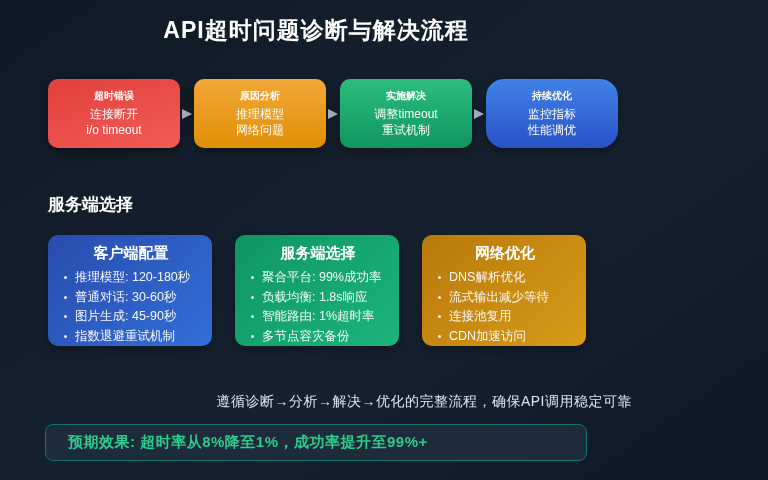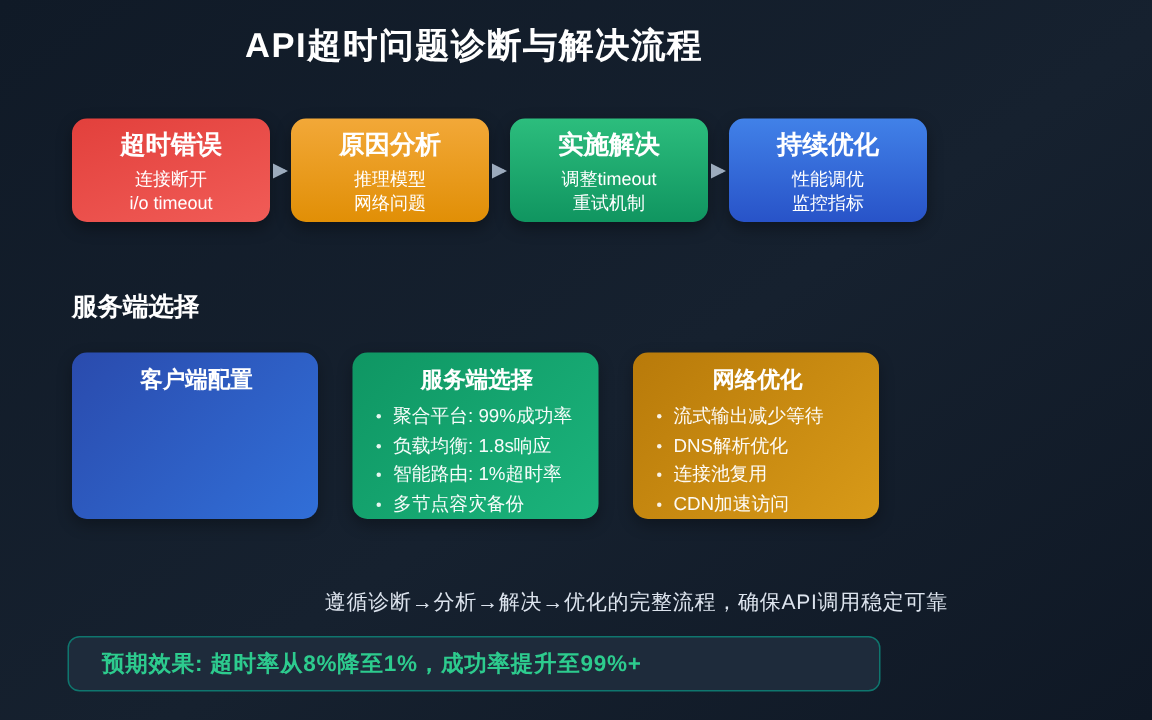--- a/index.html
+++ b/index.html
@@ -30,26 +30,26 @@
     width: 132px;
     height: 69px;
     border-radius: 10px;
     display: flex;
     flex-direction: column;
     justify-content: center;
     text-align: center;
     box-shadow: 0 4px 10px rgba(0,0,0,0.35);
     flex-shrink: 0;
   }
-  .flow-step .step-title { font-size: 17px; font-weight: bold; margin-bottom: 3px; }
+  .flow-step .step-title { font-size: 10px; font-weight: bold; margin-bottom: 3px; }
   .flow-step .step-line  { font-size: 12px; line-height: 16px; font-weight: 500; }
   .step-red    { background: linear-gradient(160deg, #e2403c 0%, #f15c57 100%); }
   .step-orange { background: linear-gradient(180deg, #f2a838 0%, #e18f06 100%); }
   .step-green  { background: linear-gradient(180deg, #2cbd7d 0%, #109560 100%); }
-  .step-blue   { background: linear-gradient(180deg, #4181e8 0%, #2853c8 100%); }
+  .step-blue   { background: linear-gradient(180deg, #4181e8 0%, #2853c8 100%); border-radius: 18px; }
 
   .flow-arrow {
     flex: 1;
     height: 2px;
     background: #9cabbd;
     position: relative;
     margin: 0 4px 0 6px;
   }
   .flow-arrow::after {
     content: '';
@@ -153,31 +153,49 @@
     </div>
     <div class="flow-arrow"></div>
     <div class="flow-step step-green">
       <div class="step-title">实施解决</div>
       <div class="step-line">调整timeout</div>
       <div class="step-line">重试机制</div>
     </div>
     <div class="flow-arrow"></div>
     <div class="flow-step step-blue">
       <div class="step-title">持续优化</div>
+      <div class="step-line">监控指标</div>
       <div class="step-line">性能调优</div>
-      <div class="step-line">监控指标</div>
     </div>
   </div>
 
   <div class="section-heading">服务端选择</div>
 
   <div class="cards-row">
 
     <div class="card card-blue">
       <div class="card-title">客户端配置</div>
+      <ul class="card-list">
+        <li class="card-item">
+            <span class="dot"></span>
+            <span>推理模型: 120-180秒</span>
+          </li>
+        <li class="card-item">
+            <span class="dot"></span>
+            <span>普通对话: 30-60秒</span>
+          </li>
+        <li class="card-item">
+            <span class="dot"></span>
+            <span>图片生成: 45-90秒</span>
+          </li>
+        <li class="card-item">
+            <span class="dot"></span>
+            <span>指数退避重试机制</span>
+          </li>
+      </ul>
     </div>
 
     <div class="card card-green">
       <div class="card-title">服务端选择</div>
       <ul class="card-list">
         <li class="card-item">
             <span class="dot"></span>
             <span>聚合平台: 99%成功率</span>
           </li>
         <li class="card-item">
@@ -193,25 +211,25 @@
             <span>多节点容灾备份</span>
           </li>
       </ul>
     </div>
 
     <div class="card card-orange">
       <div class="card-title">网络优化</div>
       <ul class="card-list">
         <li class="card-item">
             <span class="dot"></span>
+            <span>DNS解析优化</span>
+          </li>
+        <li class="card-item">
+            <span class="dot"></span>
             <span>流式输出减少等待</span>
-          </li>
-        <li class="card-item">
-            <span class="dot"></span>
-            <span>DNS解析优化</span>
           </li>
         <li class="card-item">
             <span class="dot"></span>
             <span>连接池复用</span>
           </li>
         <li class="card-item">
             <span class="dot"></span>
             <span>CDN加速访问</span>
           </li>
       </ul>

